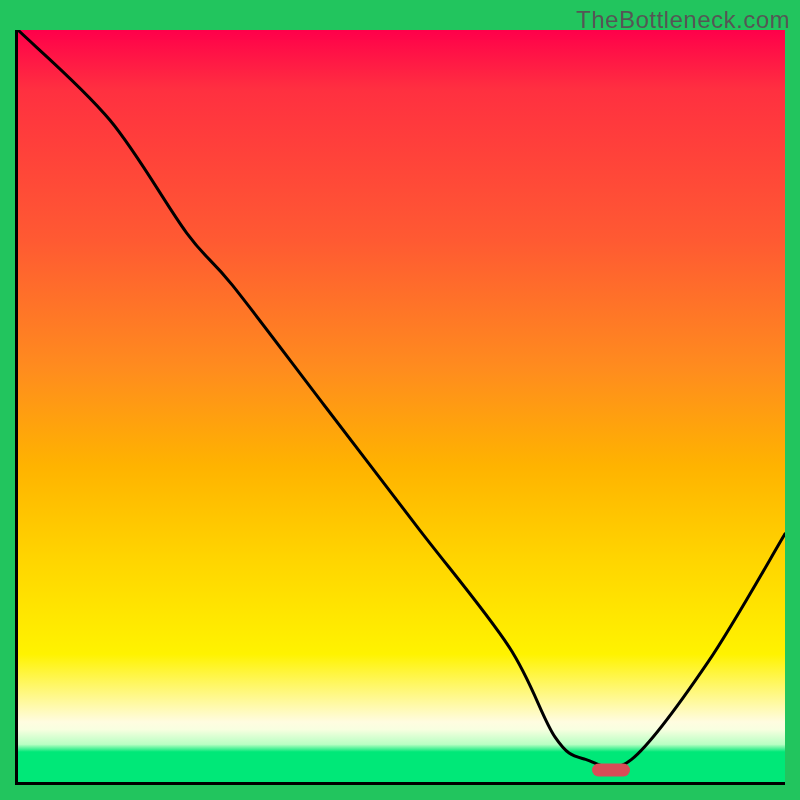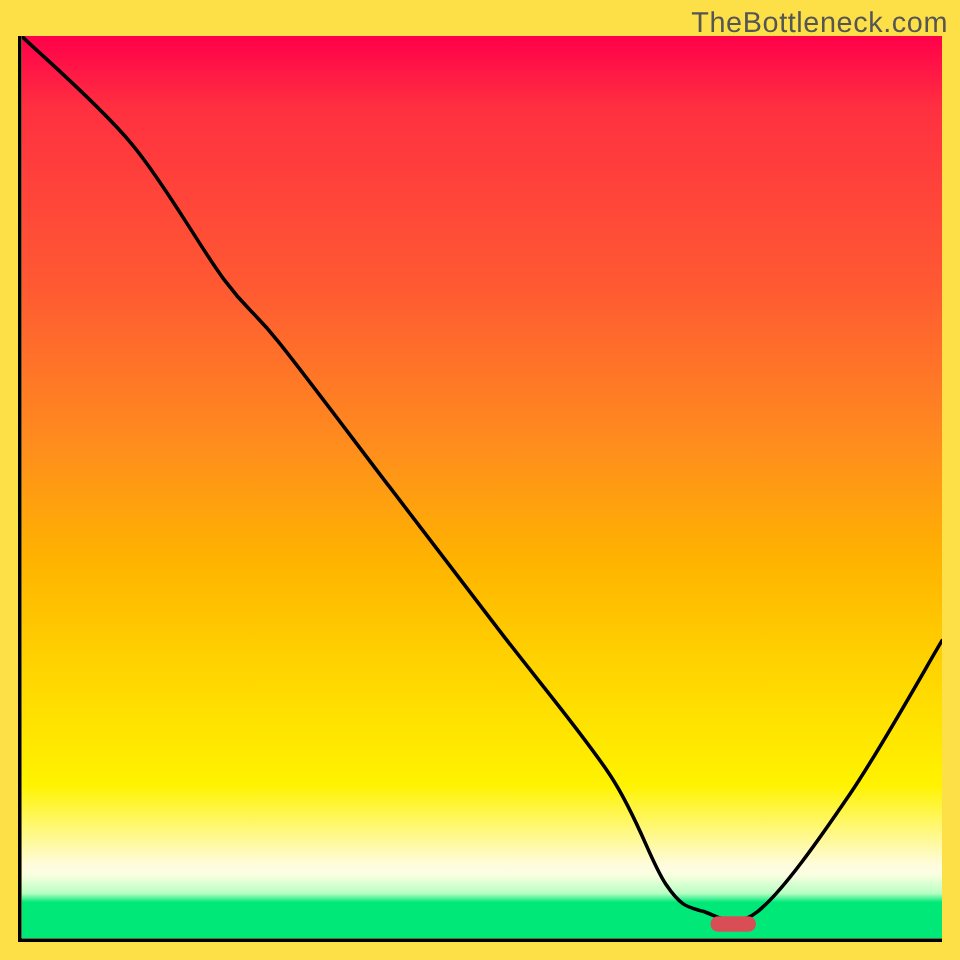--- a/index.html
+++ b/index.html
@@ -7,21 +7,21 @@
     padding: 0;
     width: 800px;
     height: 800px;
     background: #ffffff;
     font-family: Arial, Helvetica, sans-serif;
   }
   .figure {
     position: relative;
     width: 800px;
     height: 800px;
-    background: #fde047;
+    background: #22c55e;
   }
   .watermark {
     position: absolute;
     top: 6px;
     right: 10px;
     color: #555555;
     font-size: 24px;
     letter-spacing: 0.5px;
     z-index: 5;
   }

